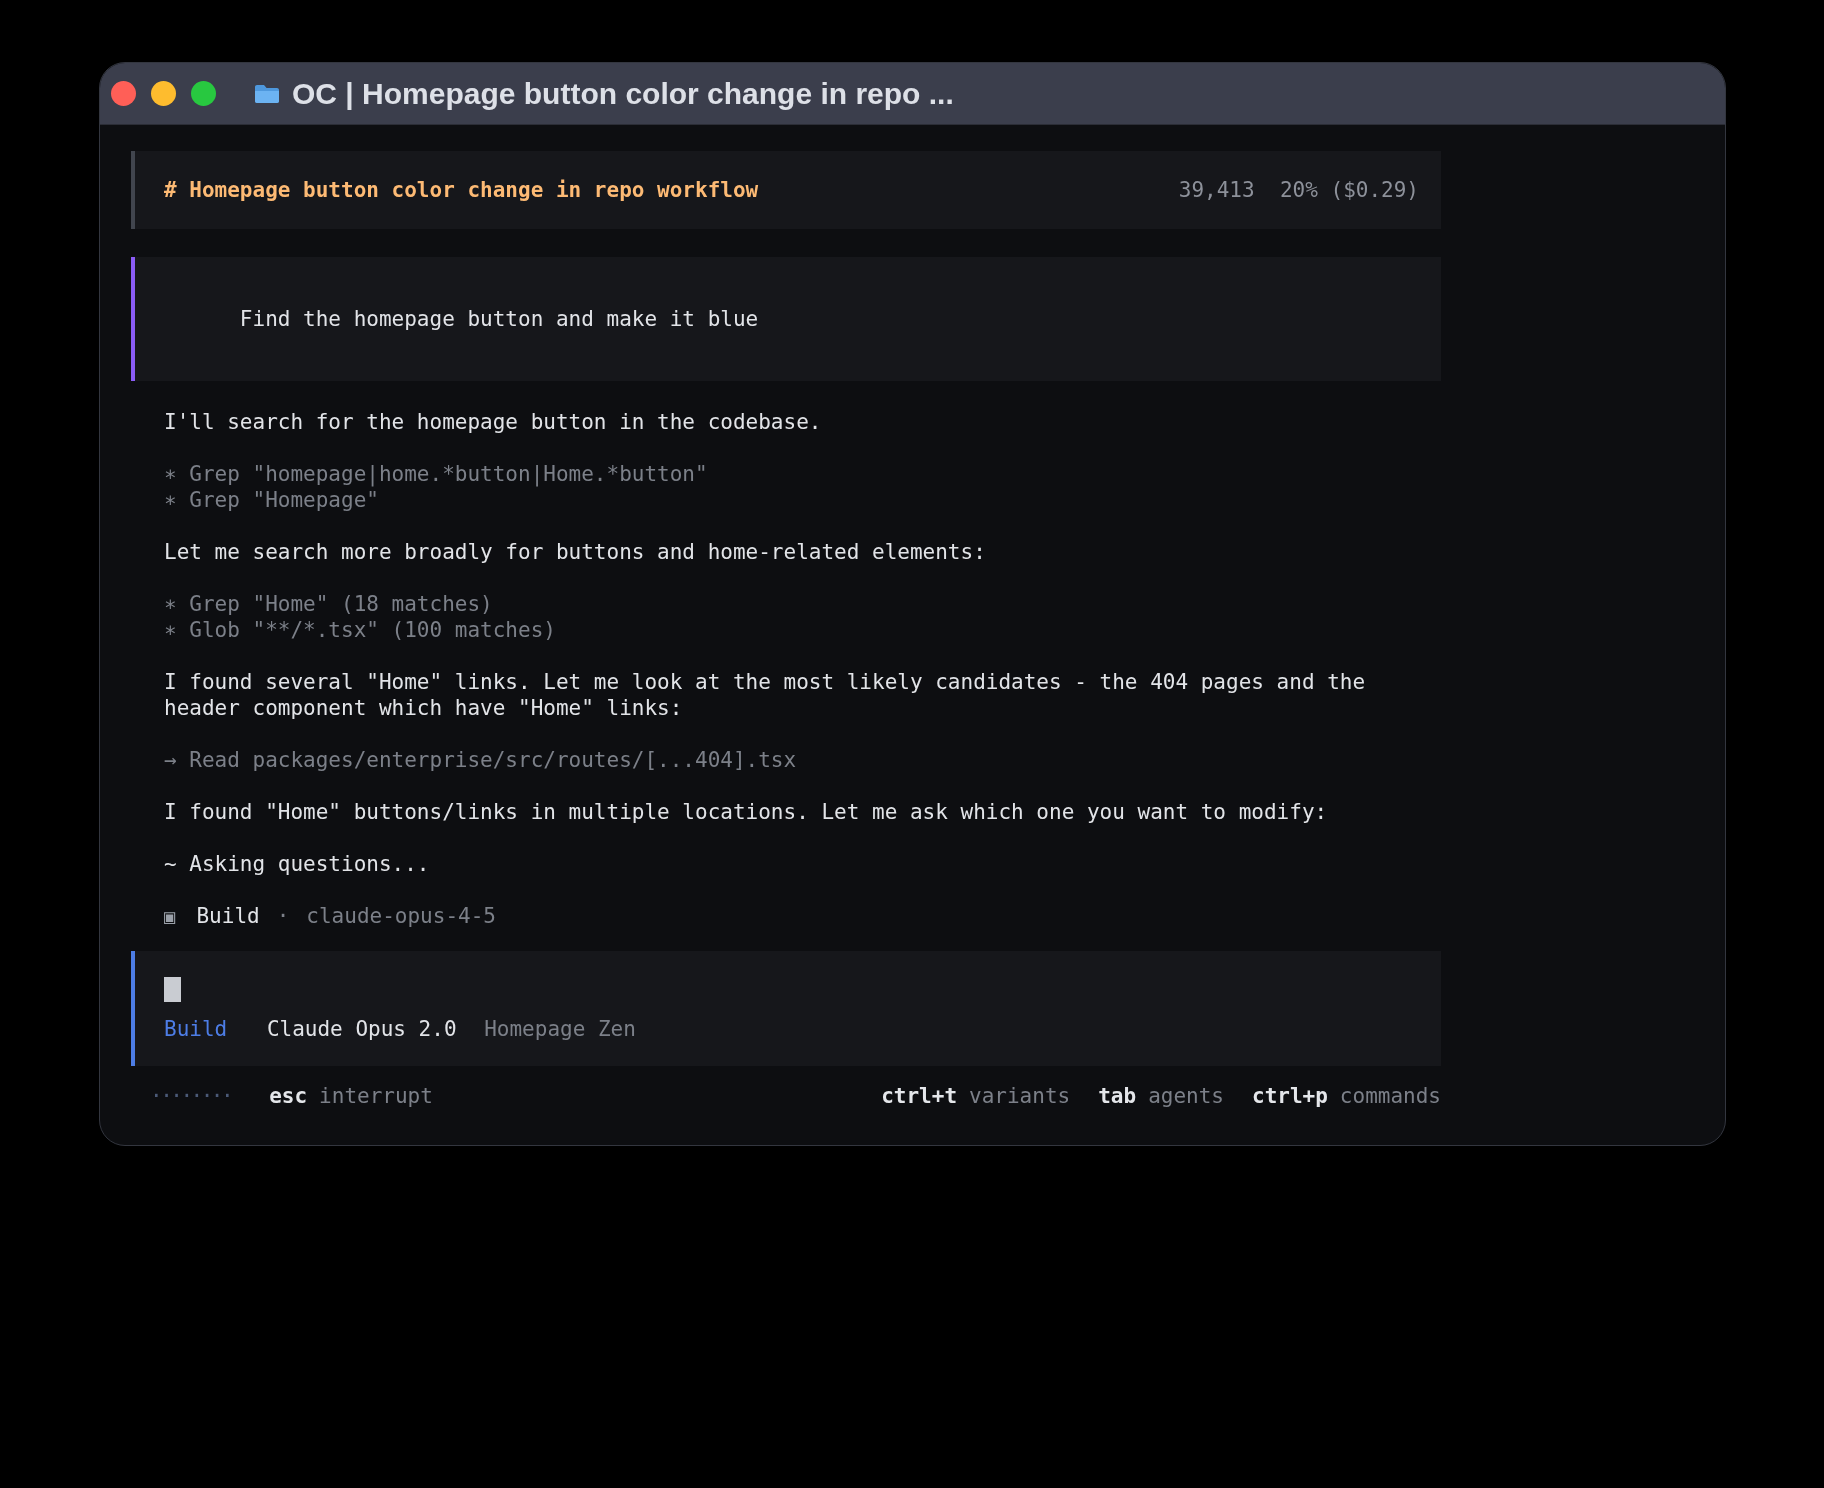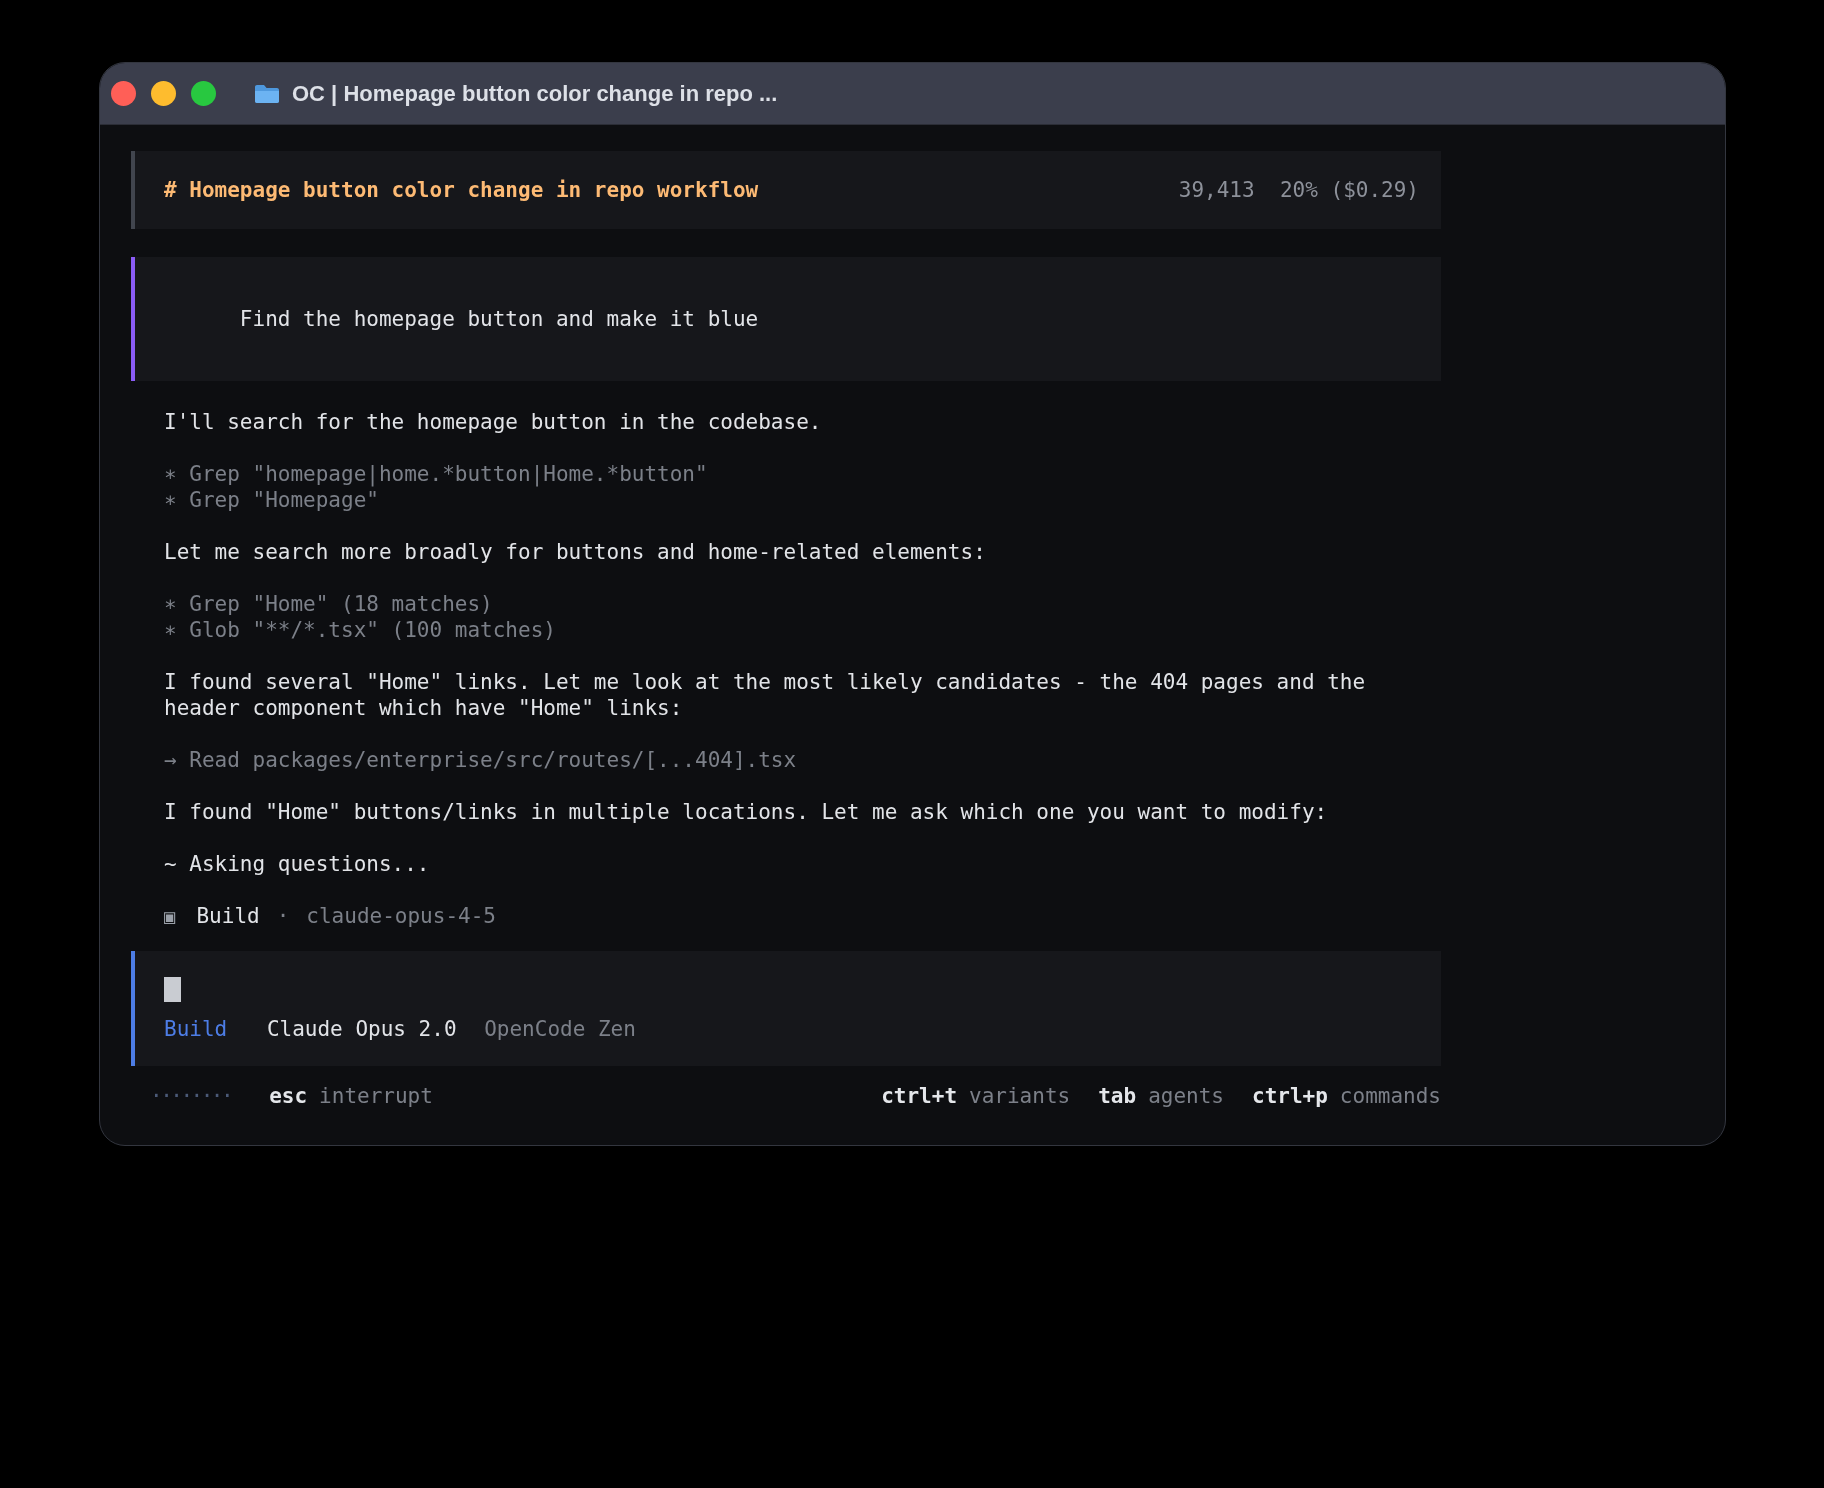--- a/index.html
+++ b/index.html
@@ -16,21 +16,21 @@
     height:62px; background:#3b3e4c; border-bottom:1px solid #2b2d36;
     display:flex; align-items:center; padding-left:11px;
   }
   .light { width:25px; height:25px; border-radius:50%; margin-right:15px; flex:none; }
   .light.red    { background:#ff5f57; }
   .light.yellow { background:#febc2e; }
   .light.green  { background:#28c840; }
   .folder { margin-left:22px; display:flex; align-items:center; flex:none; }
   .win-title {
     margin-left:11px; font-family:"Liberation Sans","DejaVu Sans",sans-serif;
-    font-weight:bold; font-size:22px; color:#dde0e7; white-space:nowrap;
+    font-weight:bold; font-size:30px; color:#dde0e7; white-space:nowrap;
   }
 
   
   .term { padding:26px 0 0 31px; font-size:21px; color:#e2e4e8; }
   .col { width:1310px; }
 
   .session-header {
     background:#16171b; border-left:4px solid #41454e;
     padding:26px 22px 26px 29px;
     display:flex; justify-content:space-between; align-items:center;
@@ -133,21 +133,21 @@
         <span class="badge-sep">·</span>
         <span class="badge-model">claude-opus-4-5</span>
       </div>
     </div>
 
     <div class="input-block col">
       <div class="cursor"></div>
       <div class="input-meta">
         <span class="mode">Build</span>
         <span class="model">Claude Opus 2.0</span>
-        <span class="provider">OpenCode Zen</span>
+        <span class="provider">Homepage Zen</span>
       </div>
     </div>
 
     <div class="statusbar col">
       <div class="sb-left">
         <span class="dots">········</span>
         <span class="key">esc</span>
         <span class="hint">interrupt</span>
       </div>
       <div class="sb-right">

